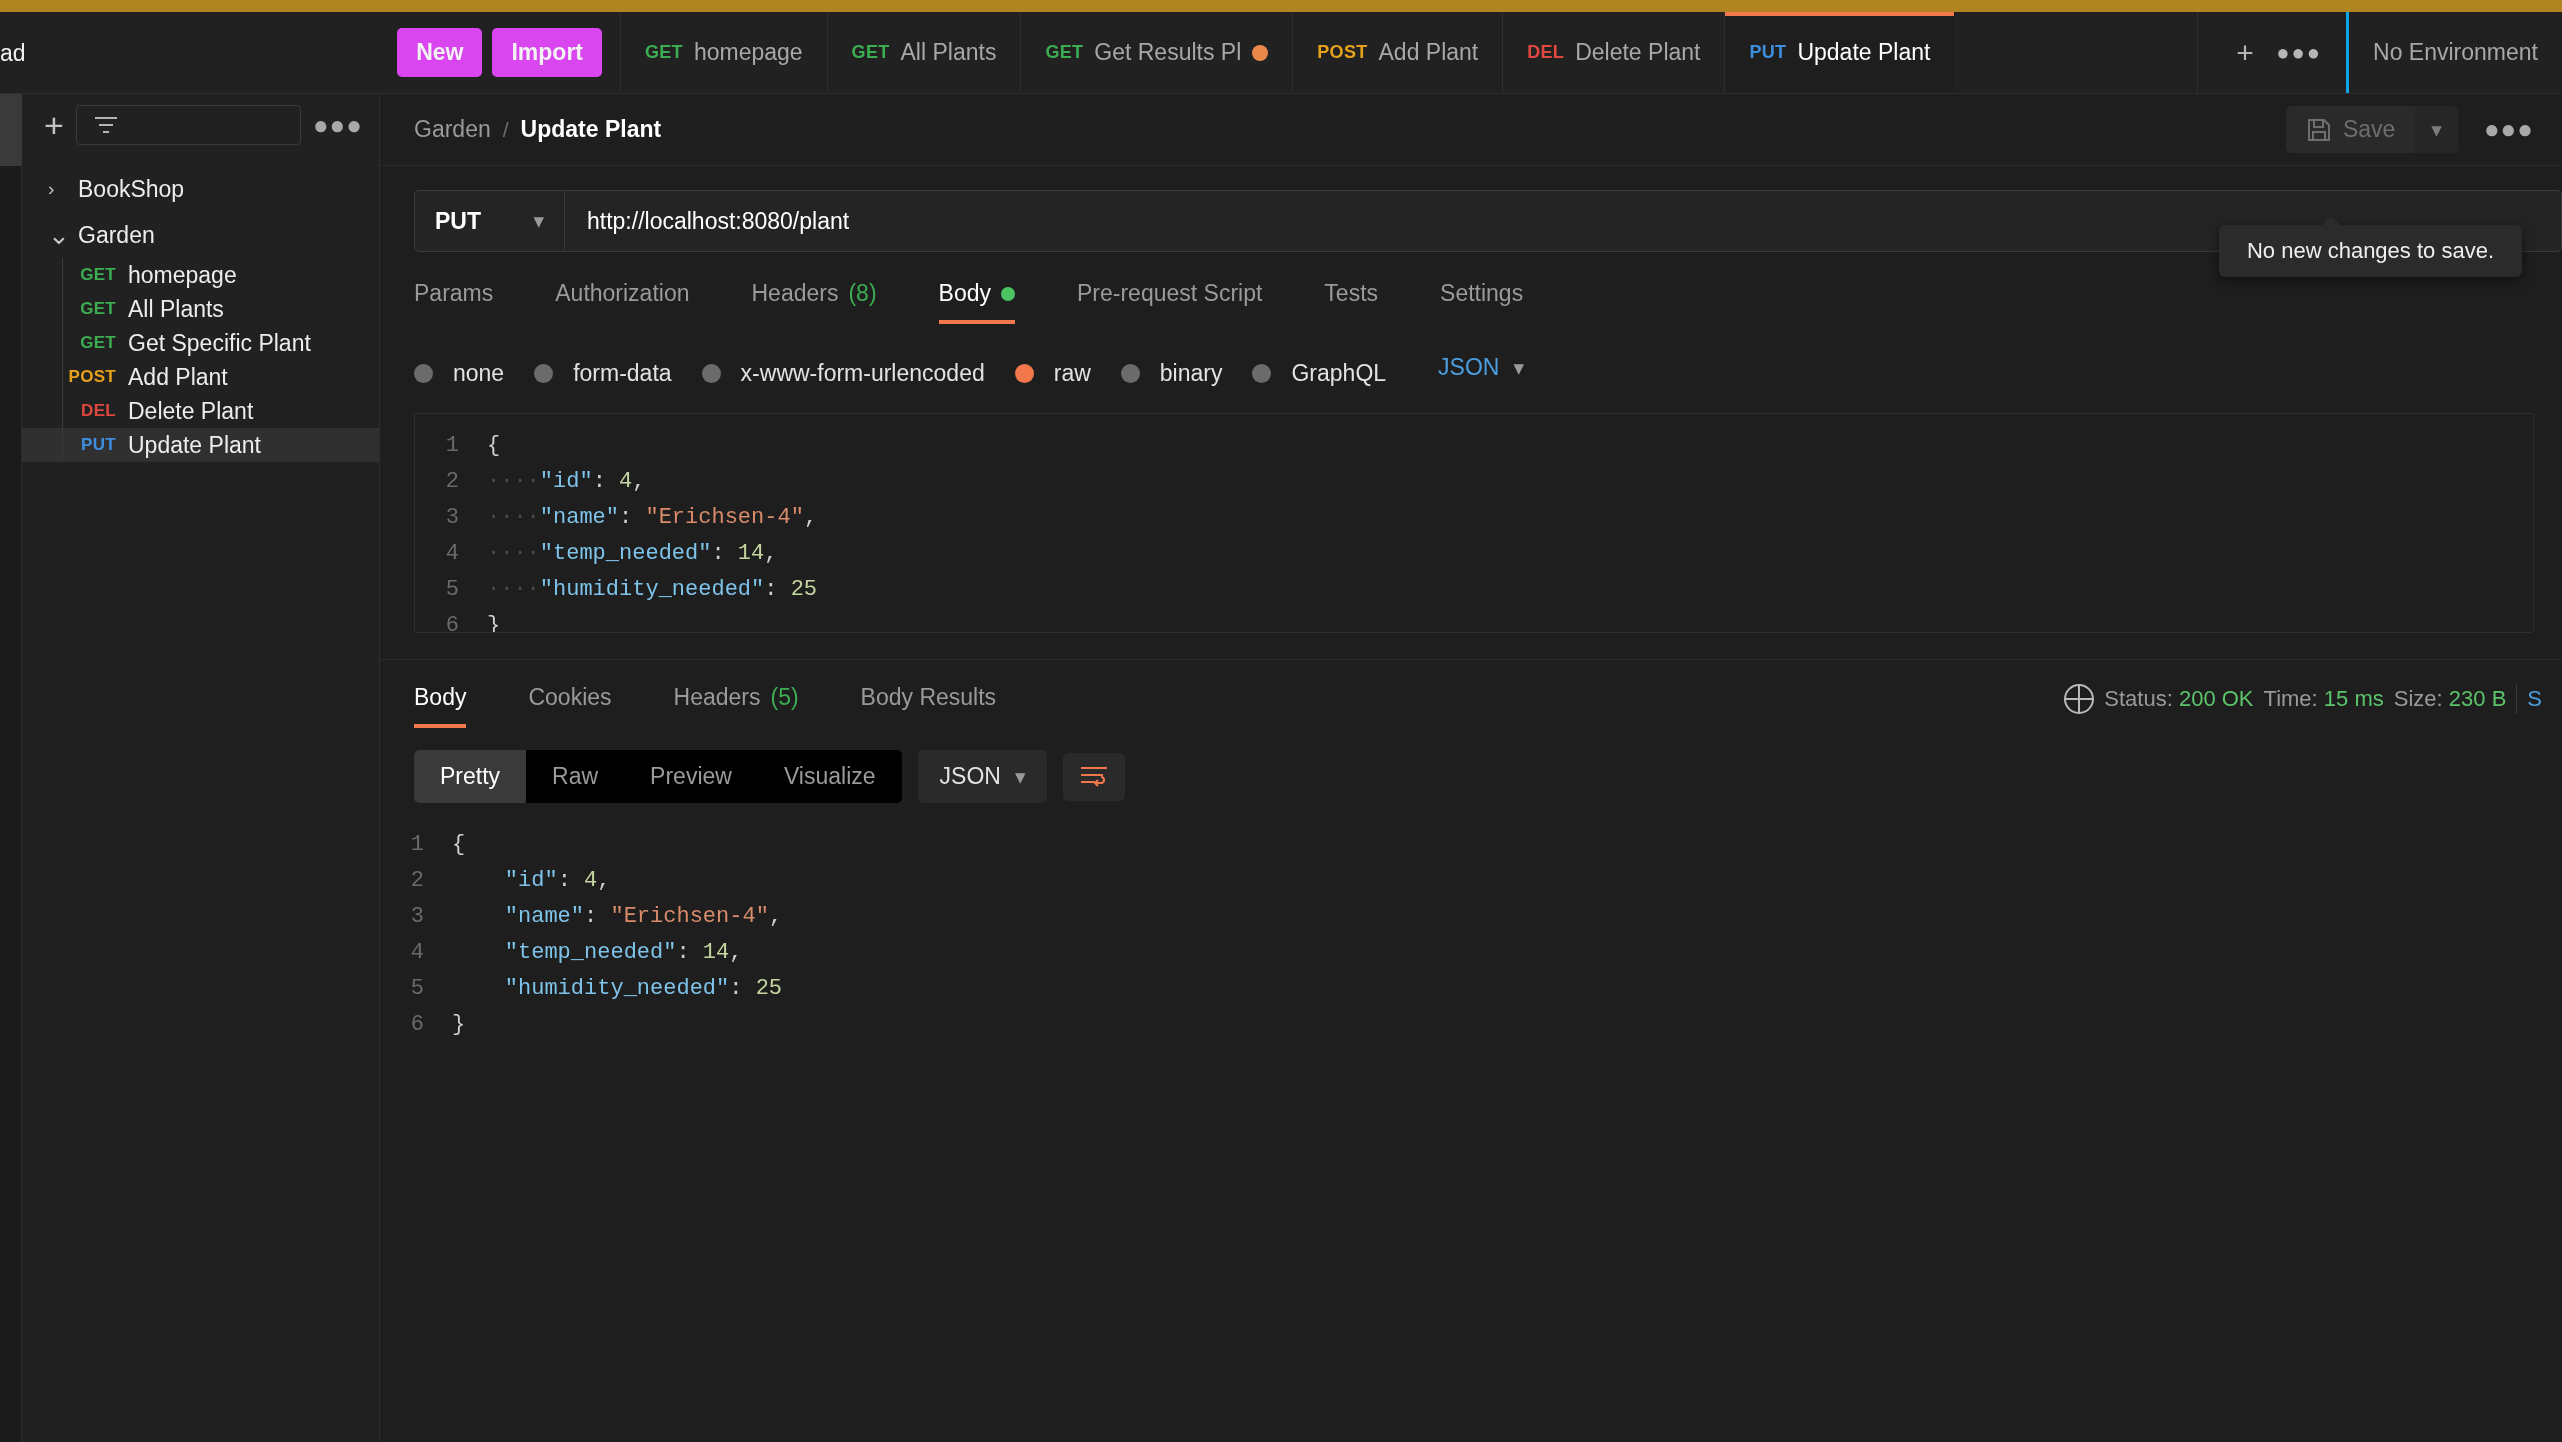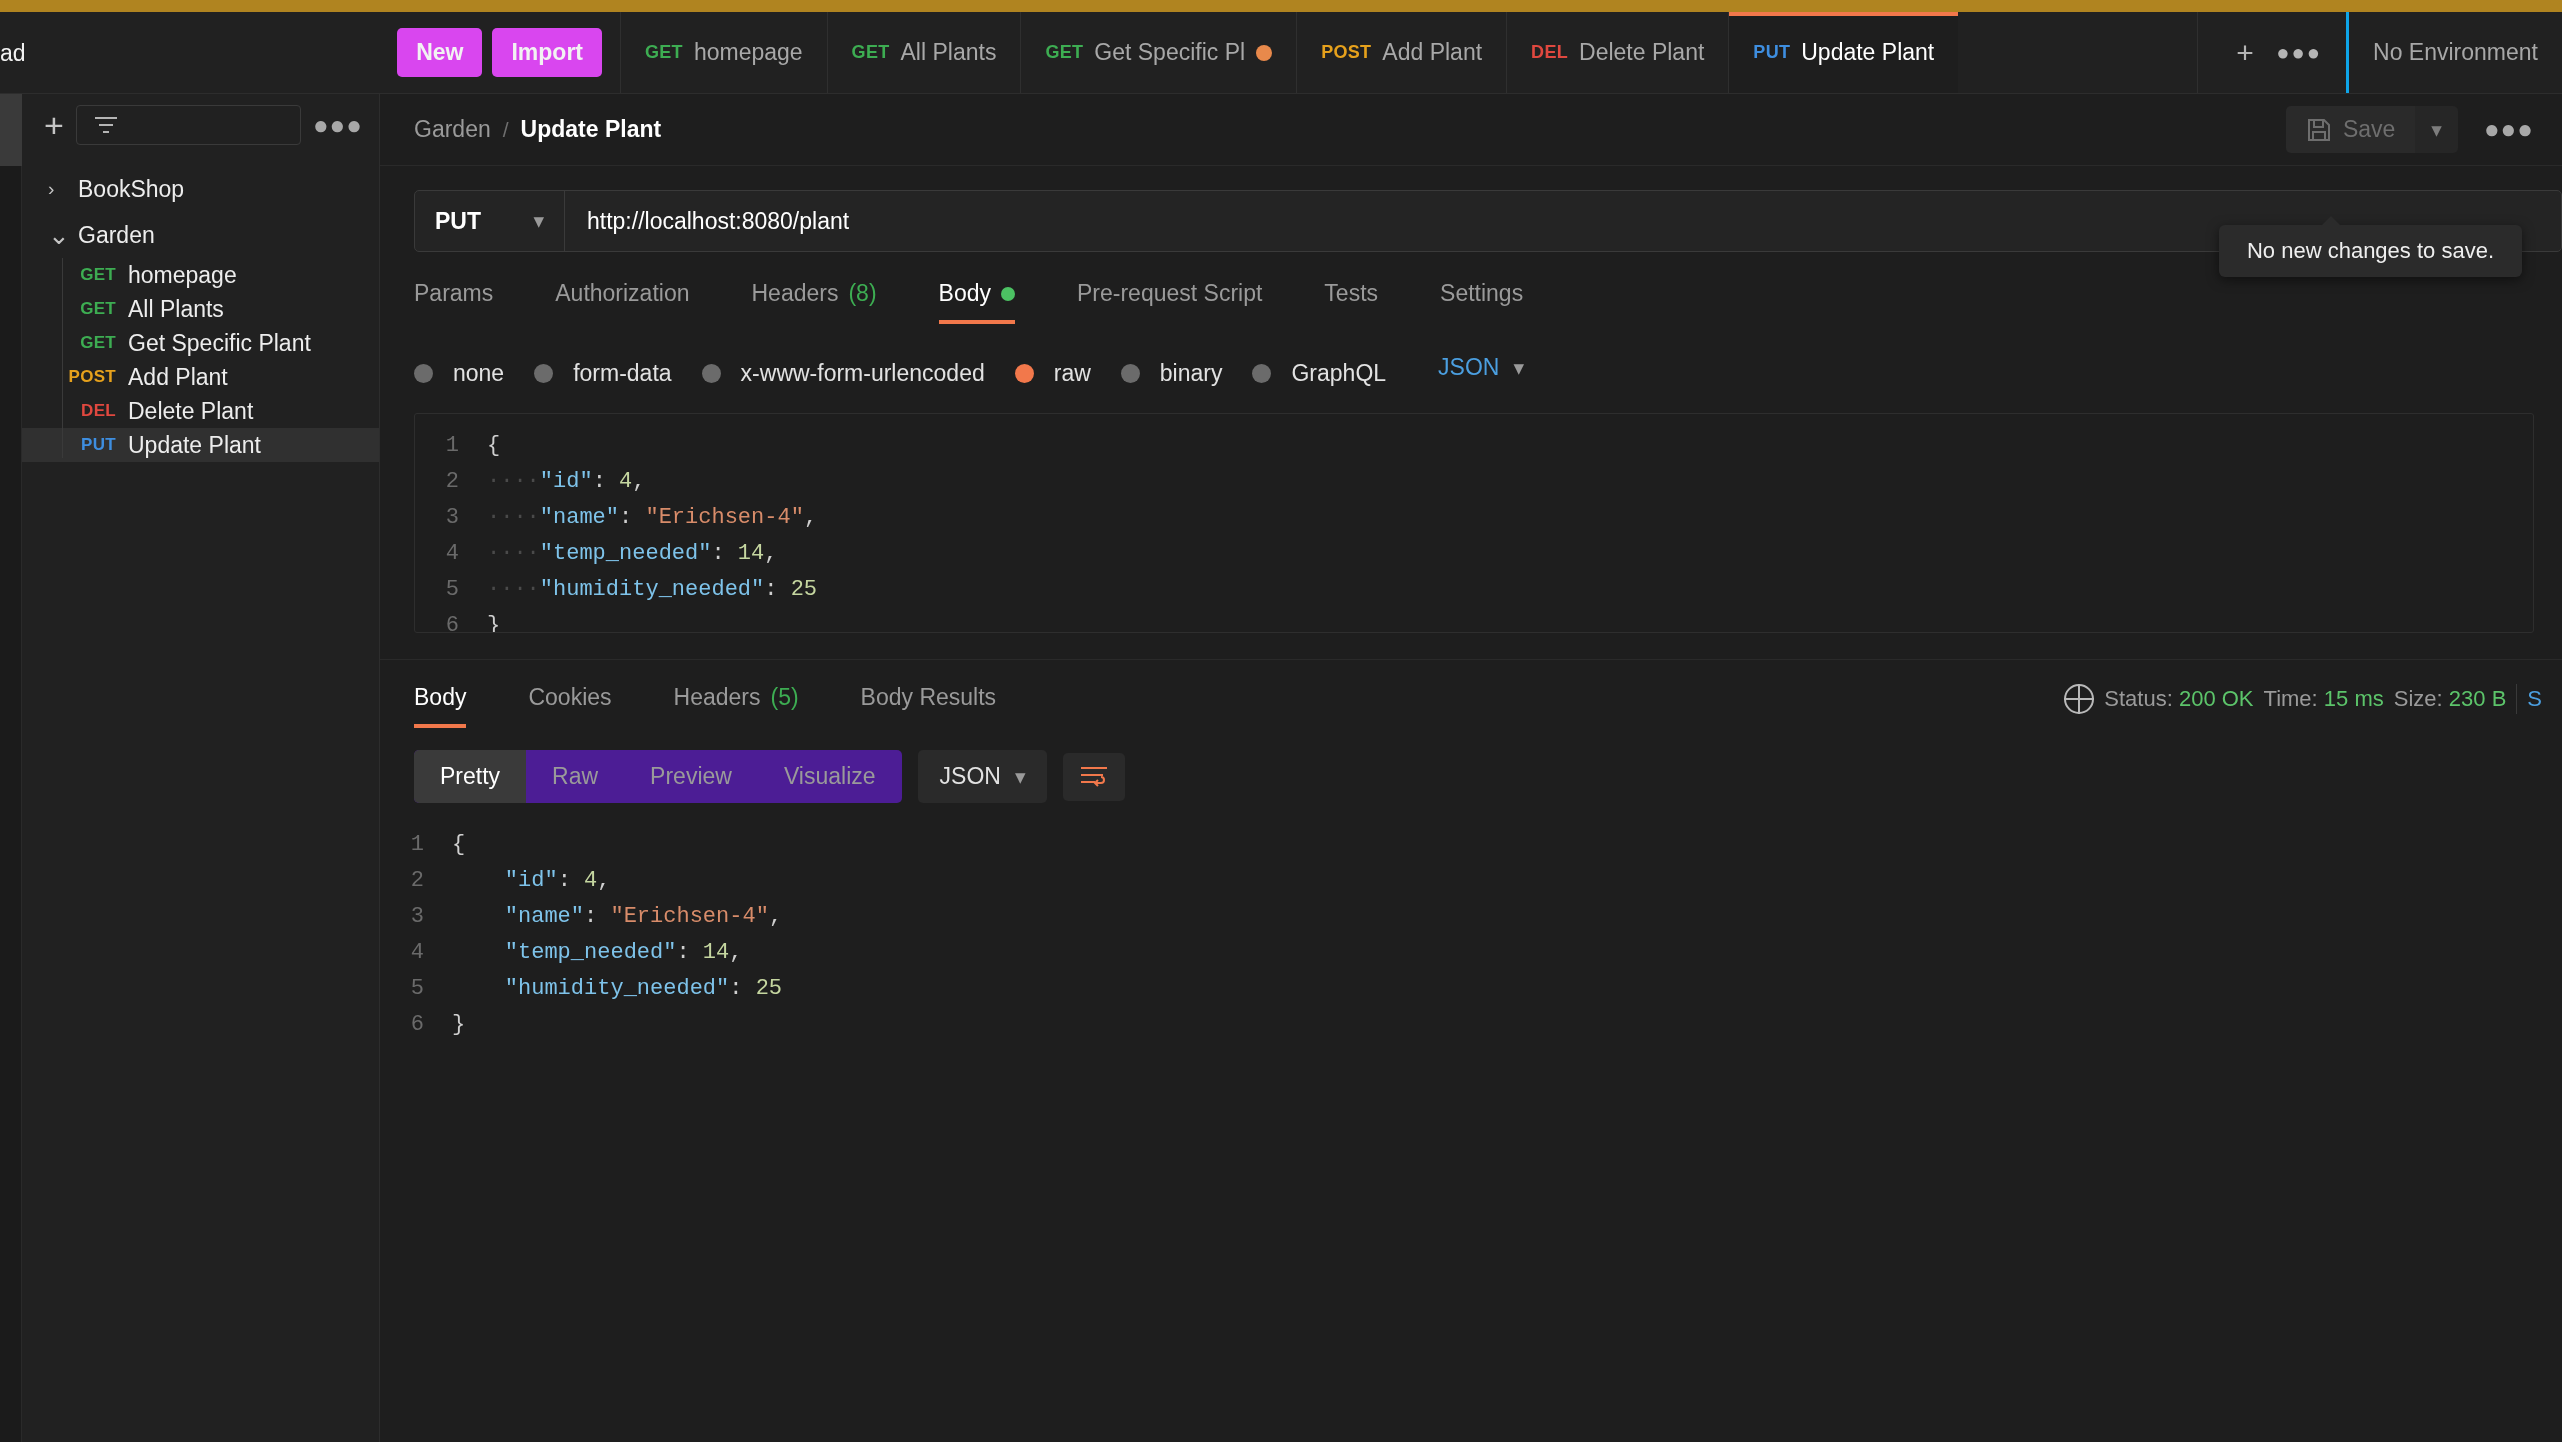--- a/index.html
+++ b/index.html
@@ -269,21 +269,21 @@
     height: 0; border-top: 2px solid #b9b9b9; transform: translateY(-1px);
   }
   .meta-sep { width: 1px; height: 30px; background: #3a3a3a; }
   .save-resp { color: #4b9fe0; cursor: pointer; }
 
   .resp-toolbar {
     display: flex; align-items: center; gap: 16px;
     padding: 22px 0 0 34px;
   }
   .seg {
-    display: flex; background: #4c1d95; border-radius: 5px; overflow: hidden;
+    display: flex; background: #000000; border-radius: 5px; overflow: hidden;
   }
   .seg-item {
     padding: 13px 26px; font-size: 23px; color: #9a9a9a; cursor: pointer;
   }
   .seg-item.active { background: #3a3a3a; color: #ffffff; }
   .resp-json {
     display: flex; align-items: center; gap: 14px;
     background: #2a2a2a; border-radius: 5px; padding: 13px 22px;
     font-size: 23px; color: #e2e2e2; cursor: pointer;
   }
@@ -310,21 +310,21 @@
       <div class="rtab">
         <span class="m GET">GET</span>
         <span>homepage</span>
       </div>
       <div class="rtab">
         <span class="m GET">GET</span>
         <span>All Plants</span>
       </div>
       <div class="rtab">
         <span class="m GET">GET</span>
-        <span>Get Specific Pl</span>
+        <span>Get Results Pl</span>
         <span class="dot-unsaved"></span>
       </div>
       <div class="rtab">
         <span class="m POST">POST</span>
         <span>Add Plant</span>
       </div>
       <div class="rtab">
         <span class="m DEL">DEL</span>
         <span>Delete Plant</span>
       </div>

